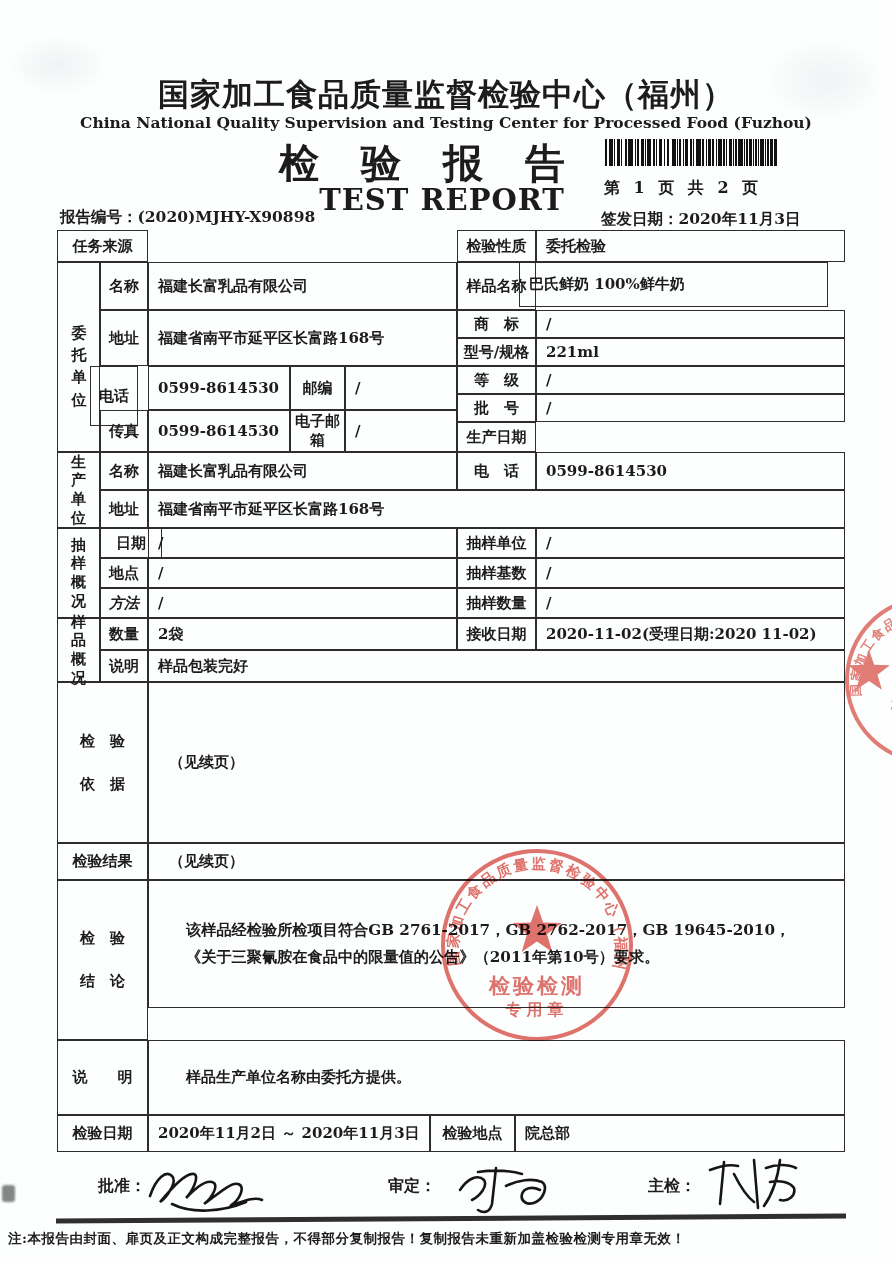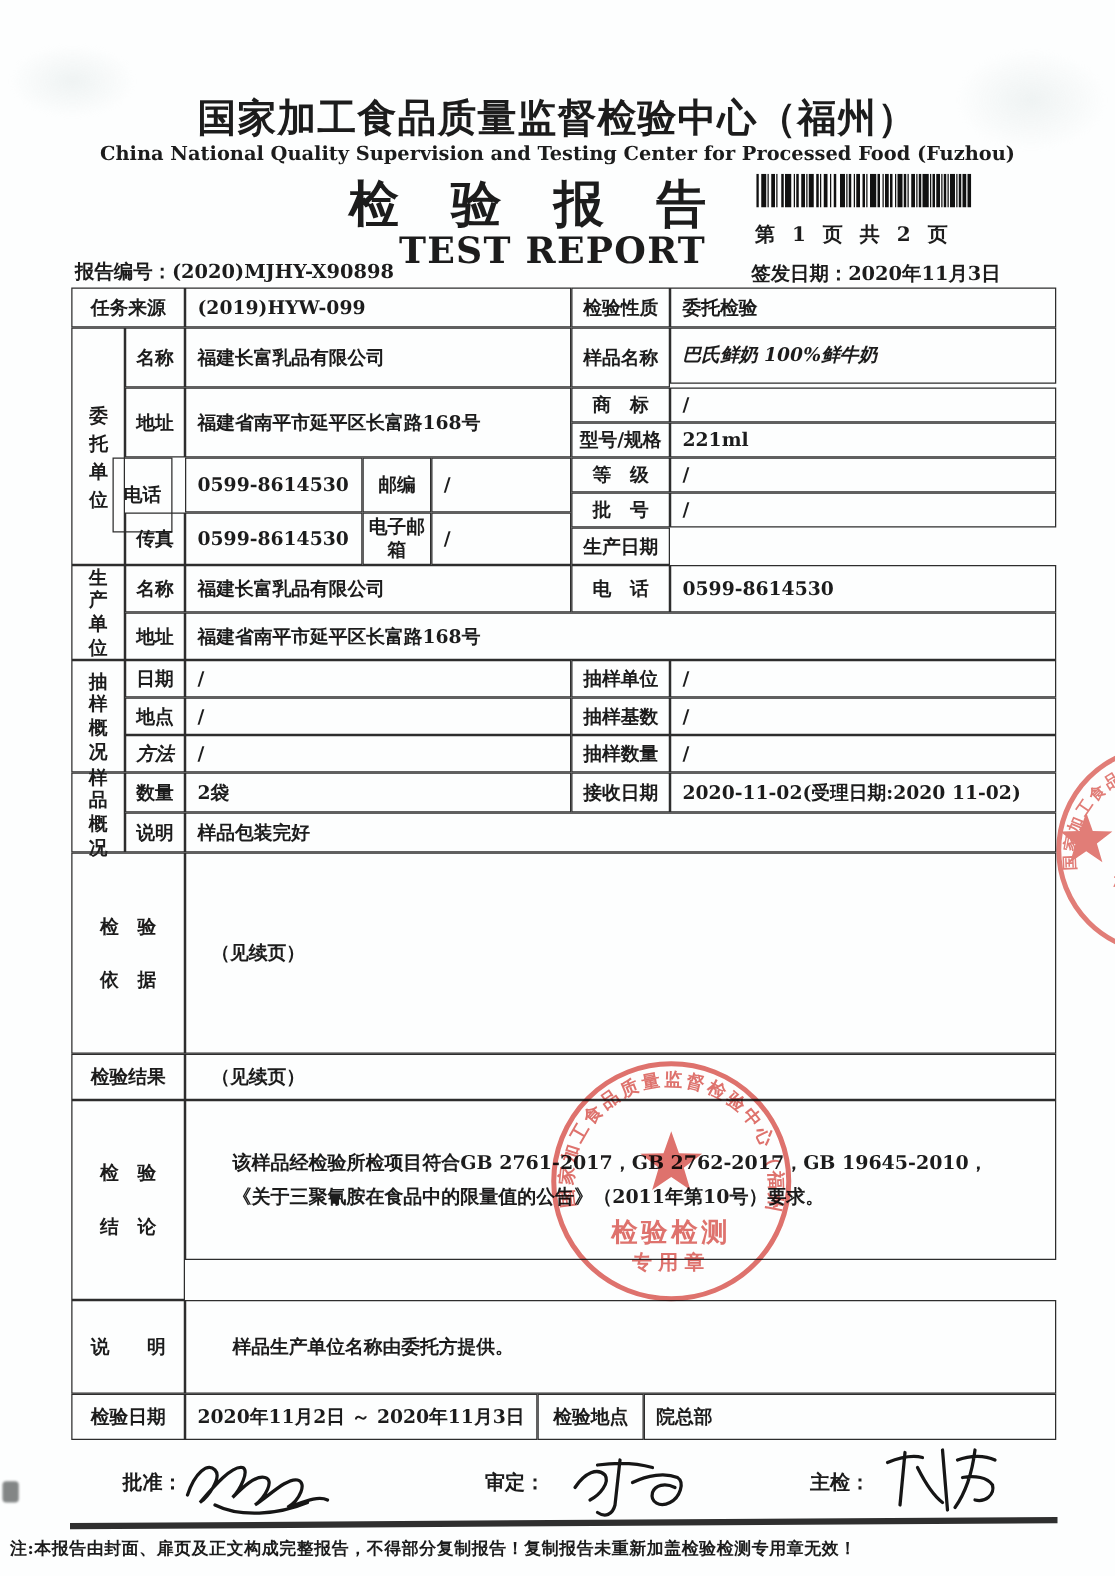--- a/index.html
+++ b/index.html
@@ -54,62 +54,61 @@
     <path fill="#111" d="M0 0h2v27h-2z M4 0h4v27h-4z M9 0h1v27h-1z M12 0h3v27h-3z M16 0h1v27h-1z M20 0h2v27h-2z M23 0h5v27h-5z M30 0h1v27h-1z M32 0h2v27h-2z M36 0h3v27h-3z M40 0h1v27h-1z M42 0h4v27h-4z M48 0h2v27h-2z M51 0h1v27h-1z M54 0h3v27h-3z M59 0h1v27h-1z M62 0h2v27h-2z M67 0h4v27h-4z M72 0h1v27h-1z M74 0h2v27h-2z M78 0h1v27h-1z M80 0h3v27h-3z M85 0h2v27h-2z M88 0h1v27h-1z M91 0h5v27h-5z M97 0h2v27h-2z M101 0h1v27h-1z M103 0h3v27h-3z M107 0h2v27h-2z M111 0h1v27h-1z M113 0h4v27h-4z M118 0h2v27h-2z M121 0h1v27h-1z M124 0h3v27h-3z M128 0h1v27h-1z M130 0h2v27h-2z M133 0h5v27h-5z M139 0h1v27h-1z M141 0h2v27h-2z M144 0h3v27h-3z M148 0h1v27h-1z M150 0h2v27h-2z M153 0h1v27h-1z M155 0h4v27h-4z M160 0h1v27h-1z M162 0h2v27h-2z M165 0h3v27h-3z M169 0h3v27h-3z"></path>
   </svg>
 
   <div class="abs pageinfo">第 1 页  共 2 页</div>
   <div class="abs repno"><span>报告编号：</span><span>(2020)MJHY-X90898</span></div>
   <div class="abs issue"><span>签发日期：</span><span>2020年11月3日</span></div>
 
   <div id="tbl">
 
     <div class="cell lbl" style="left:0;top:0;width:91px;height:32px;">任务来源</div>
-    <div class="cell val" style="left:91px;top:0;width:309px;height:32px;">(2019)HYW-099</div>
     <div class="cell lbl" style="left:400px;top:0;width:79px;height:32px;">检验性质</div>
     <div class="cell val" style="left:479px;top:0;width:309px;height:32px;">委托检验</div>
 
     <div class="cell lbl" style="left:0;top:32px;width:43px;height:190px;">
         <span class="vtext">委托单位</span>
       </div>
     <div class="cell lbl" style="left:43px;top:32px;width:48px;height:48px;">名称</div>
     <div class="cell val" style="left:91px;top:32px;width:309px;height:48px;">福建长富乳品有限公司</div>
     <div class="cell lbl" style="left:43px;top:80px;width:48px;height:56px;">地址</div>
     <div class="cell val" style="left:91px;top:80px;width:309px;height:56px;">福建省南平市延平区长富路168号</div>
     <div class="cell lbl" style="left:33px;top:136px;width:48px;height:60px;">电话</div>
     <div class="cell val" style="left:91px;top:136px;width:142px;height:44px;">0599-8614530</div>
     <div class="cell lbl" style="left:233px;top:136px;width:55px;height:44px;">邮编</div>
     <div class="cell val" style="left:288px;top:136px;width:112px;height:44px;">/</div>
     <div class="cell lbl" style="left:43px;top:180px;width:48px;height:42px;">传真</div>
     <div class="cell val" style="left:91px;top:180px;width:142px;height:42px;">0599-8614530</div>
     <div class="cell lbl" style="left:233px;top:180px;width:55px;height:42px;">电子邮箱</div>
     <div class="cell val" style="left:288px;top:180px;width:112px;height:42px;">/</div>
 
     <div class="cell lbl" style="left:400px;top:32px;width:79px;height:48px;">样品名称</div>
-    <div class="cell val" style="left:479px;top:32px;width:309px;height:45px;font-style:italic;">巴氏鲜奶 100%鲜牛奶</div>
+    <div class="cell val" style="left:462px;top:32px;width:309px;height:45px;">巴氏鲜奶 100%鲜牛奶</div>
     <div class="cell lbl" style="left:400px;top:80px;width:79px;height:28px;">商　标</div>
     <div class="cell val" style="left:479px;top:80px;width:309px;height:28px;">/</div>
     <div class="cell lbl" style="left:400px;top:108px;width:79px;height:28px;">型号/规格</div>
     <div class="cell val" style="left:479px;top:108px;width:309px;height:28px;">221ml</div>
     <div class="cell lbl" style="left:400px;top:136px;width:79px;height:28px;">等　级</div>
     <div class="cell val" style="left:479px;top:136px;width:309px;height:28px;">/</div>
     <div class="cell lbl" style="left:400px;top:164px;width:79px;height:28px;">批　号</div>
     <div class="cell val" style="left:479px;top:164px;width:309px;height:28px;">/</div>
     <div class="cell lbl" style="left:400px;top:192px;width:79px;height:30px;">生产日期</div>
 
     <div class="cell grp" style="left:0;top:222px;width:43px;height:76px;">生产单位</div>
     <div class="cell lbl" style="left:43px;top:222px;width:48px;height:38px;">名称</div>
     <div class="cell val" style="left:91px;top:222px;width:309px;height:38px;">福建长富乳品有限公司</div>
     <div class="cell lbl" style="left:400px;top:222px;width:79px;height:38px;">电　话</div>
     <div class="cell val" style="left:479px;top:222px;width:309px;height:38px;">0599-8614530</div>
     <div class="cell lbl" style="left:43px;top:260px;width:48px;height:38px;">地址</div>
     <div class="cell val" style="left:91px;top:260px;width:697px;height:38px;">福建省南平市延平区长富路168号</div>
 
     <div class="cell grp" style="left:0;top:298px;width:43px;height:90px;">抽样概况</div>
-    <div class="cell lbl" style="left:43px;top:298px;width:48px;height:30px;">日期</div>
+    <div class="cell lbl" style="left:43px;top:298px;width:62px;height:30px;">日期</div>
     <div class="cell val" style="left:91px;top:298px;width:309px;height:30px;">/</div>
     <div class="cell lbl" style="left:400px;top:298px;width:79px;height:30px;">抽样单位</div>
     <div class="cell val" style="left:479px;top:298px;width:309px;height:30px;">/</div>
     <div class="cell lbl" style="left:43px;top:328px;width:48px;height:30px;">地点</div>
     <div class="cell val" style="left:91px;top:328px;width:309px;height:30px;">/</div>
     <div class="cell lbl" style="left:400px;top:328px;width:79px;height:30px;">抽样基数</div>
     <div class="cell val" style="left:479px;top:328px;width:309px;height:30px;">/</div>
     <div class="cell lbl" style="left:43px;top:358px;width:48px;height:30px;font-style:italic;">方法</div>
     <div class="cell val" style="left:91px;top:358px;width:309px;height:30px;">/</div>
     <div class="cell lbl" style="left:400px;top:358px;width:79px;height:30px;">抽样数量</div>

